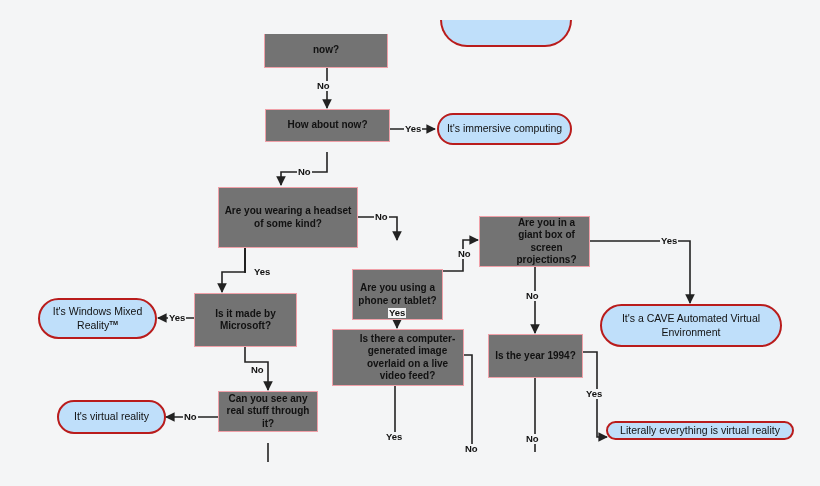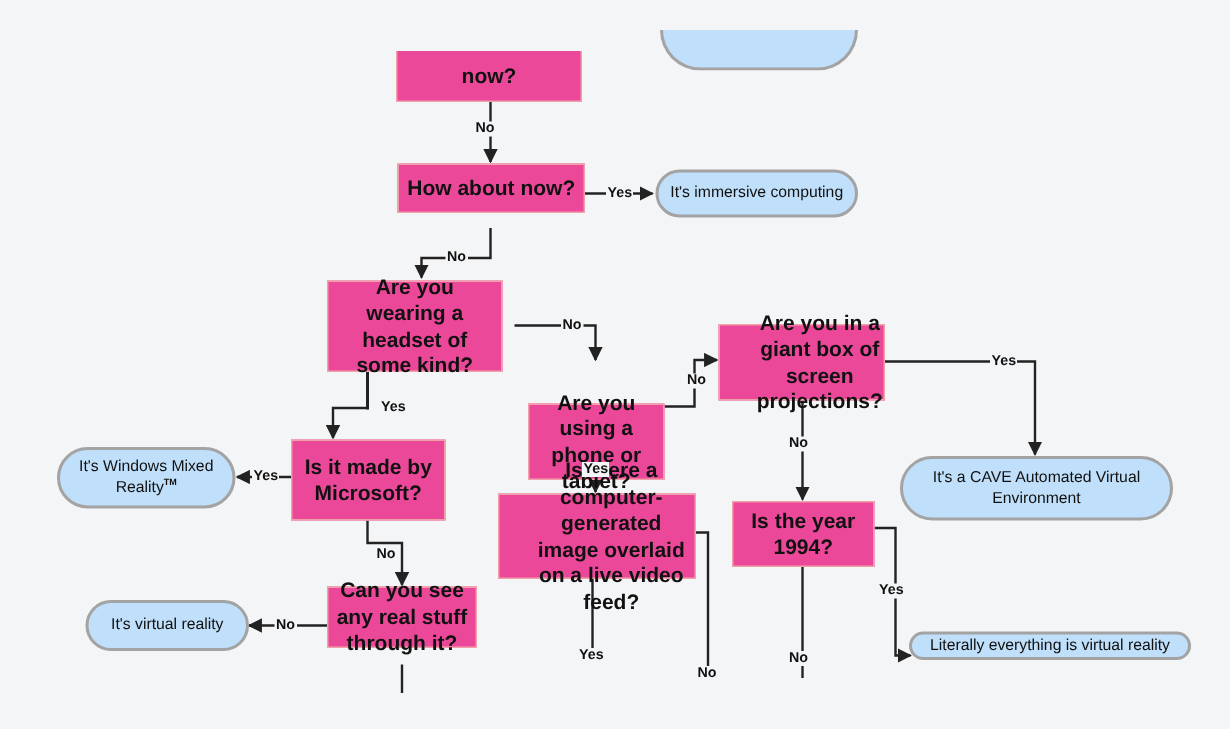--- a/index.html
+++ b/index.html
@@ -29,28 +29,28 @@
     align-items: center;
     justify-content: center;
     text-align: center;
     color: #111111;
     font-weight: bold;
     line-height: 1.25;
     padding: 2px 4px;
     z-index: 3;
   }
   .node.decision {
-    background: #ec4899;
+    background: #737373;
     border: 1px solid #f0a0a8;
-    font-size: 14px;
+    font-size: 10px;
     text-align: center;
   }
   .node.terminal {
     background: #bfdffa;
-    border: 2px solid #a3a3a3;
+    border: 2px solid #b91c1c;
     border-radius: 999px;
     font-size: 10.5px;
     font-weight: normal;
   }
   .node.terminal.cut-top {
     border-top: none;
     border-radius: 0 0 999px 999px;
   }
   .node.decision.cut-top {
     border-top: none;
@@ -131,21 +131,21 @@
   </svg>
 
   <div class="node decision cut-top" style="left:264px; top:34px; width:124px; height:34px;">now?</div>
 
   <div class="node terminal cut-top" style="left:440px; top:20px; width:132px; height:27px;"></div>
 
   <div class="node decision" style="left:265px; top:109px; width:125px; height:33px;">How about now?</div>
 
   <div class="node terminal" style="left:437px; top:113px; width:135px; height:32px;">It's immersive computing</div>
 
-  <div class="node decision" style="left:218px; top:187px; width:117px; height:61px;">Are you wearing a headset of some kind?</div>
+  <div class="node decision" style="left:218px; top:187px; width:140px; height:61px;">Are you wearing a headset of some kind?</div>
 
   <div class="node decision" style="left:352px; top:241px; width:91px; height:51px;margin-top:28px;">Are you using a phone or tablet?</div>
 
   <div class="node decision" style="left:479px; top:216px; width:111px; height:51px;padding-left:28px;">Are you in a giant box of screen projections?</div>
 
   <div class="node terminal" style="left:600px; top:304px; width:182px; height:43px;">It's a CAVE Automated Virtual Environment</div>
 
   <div class="node decision" style="left:194px; top:293px; width:103px; height:54px;">Is it made by Microsoft?</div>
 
   <div class="node terminal" style="left:38px; top:298px; width:119px; height:41px;">

